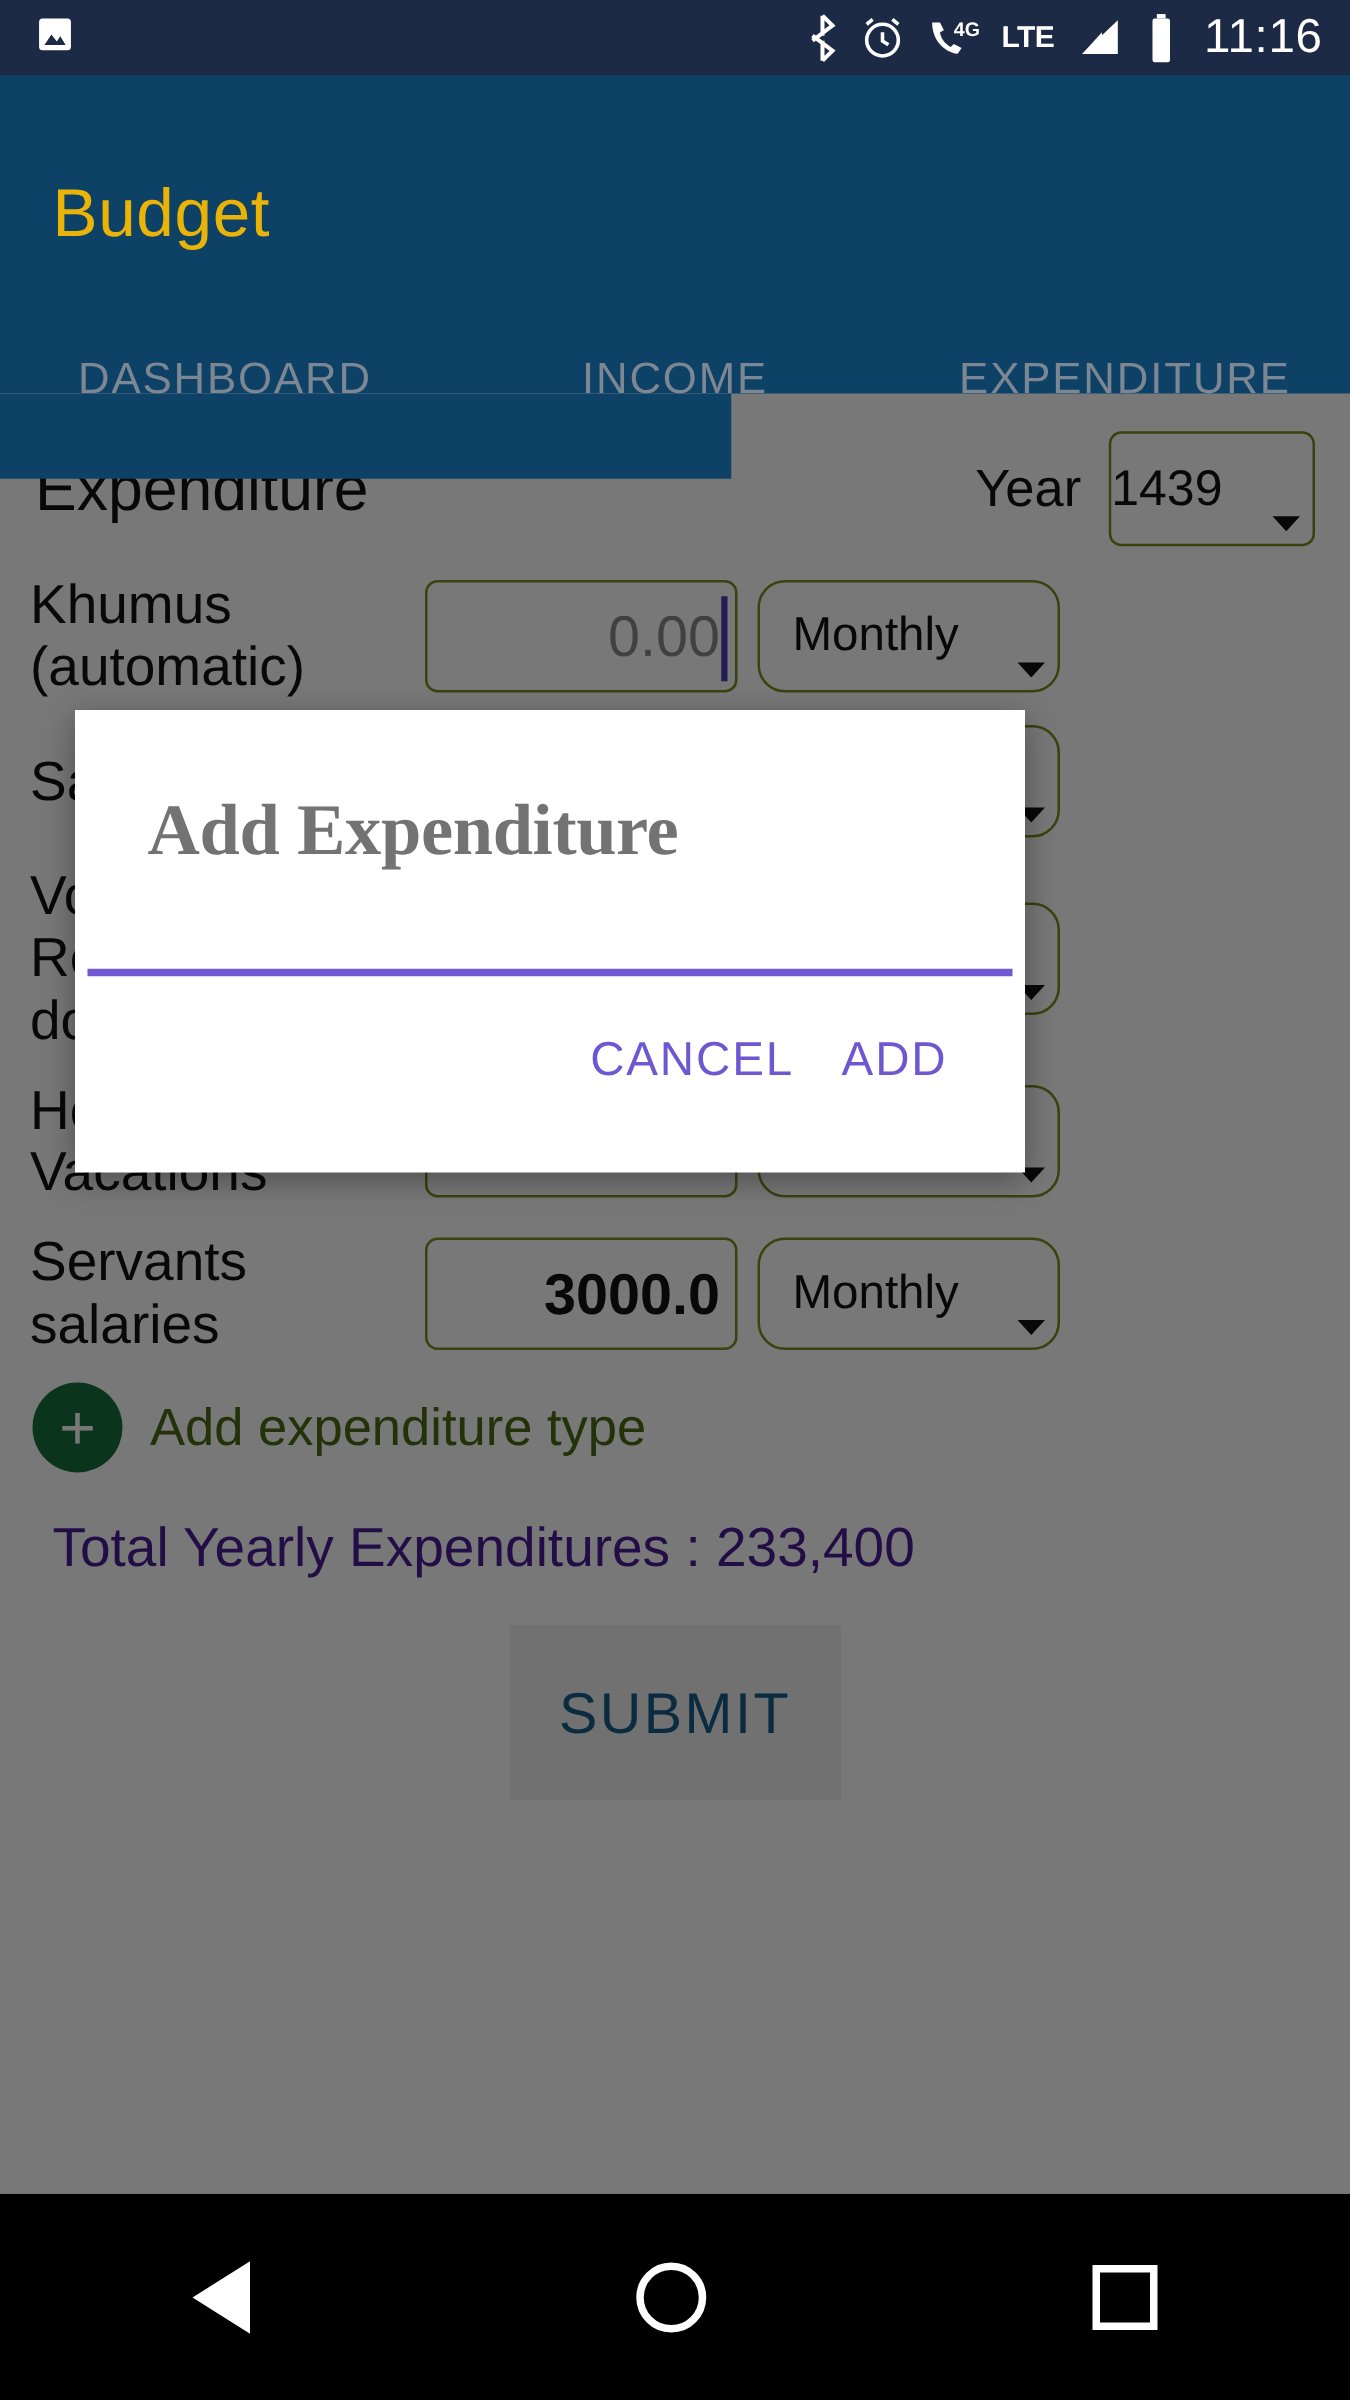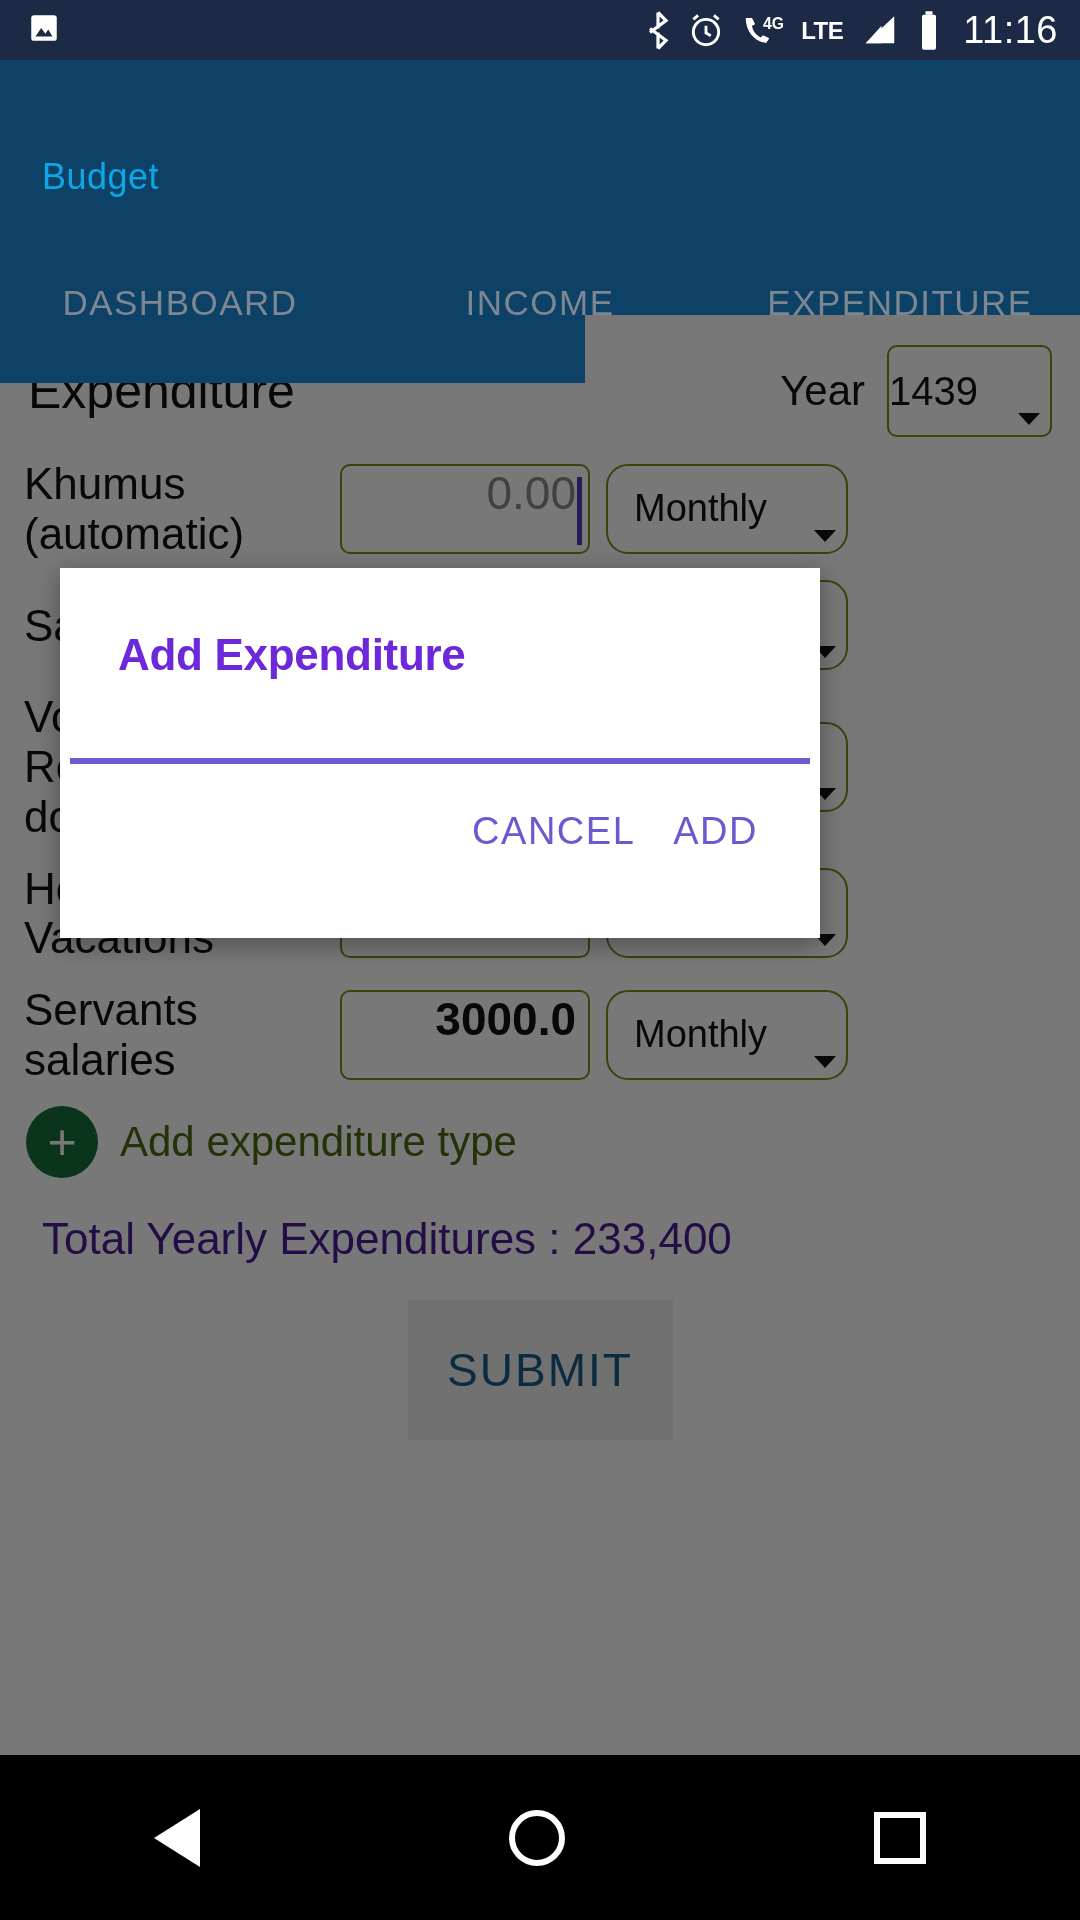--- a/index.html
+++ b/index.html
@@ -23,22 +23,22 @@
   }
   .sb-icon { display:flex; align-items:center; justify-content:center; }
   .sb-time { color:#fff; font-size:38px; letter-spacing:0.5px; margin-left:6px; }
   .lte-text { color:#fff; font-size:24px; font-weight:bold; letter-spacing:-0.5px; }
 
   
   .appbar {
     background:#0d4165; height:315px; position:relative;
   }
   .app-title {
-    position:absolute; left:42px; top:96px;
-    font-size:36px; color:#0ea5e9; letter-spacing:0.5px;
+    position:absolute; left:42px; top:80px;
+    font-size:54px; color:#eab308; letter-spacing:0.5px;
   }
   .tabs {
     position:absolute; bottom:0; left:0; right:0; height:110px;
     display:flex; align-items:flex-start;
   }
   .tab {
     flex:1; text-align:center; color:#7d8793;
     font-size:35px; letter-spacing:1.5px; padding-top:18px;
     height:100%; position:relative;
   }
@@ -86,21 +86,21 @@
 
   .exp-row {
     display:flex; align-items:center; padding:0 24px;
     margin-top:22px; gap:16px;
   }
   .exp-label {
     width:300px; font-size:44px; color:#111; line-height:1.13;
   }
   .amount-field {
     flex:1; max-width:250px; height:90px; display:flex;
-    justify-content:flex-end;
+    align-items:center; justify-content:flex-end;
     padding-right:12px; font-size:46px; position:relative;
   }
   .amount-placeholder { color:#8a8a8a; }
   .amount-value { color:#111;font-weight:bold; }
   .caret-bar {
     position:absolute; right:6px; top:11px; width:5px; height:68px;
     background:#4b3fb5;
   }
   .freq-select {
     width:242px; height:90px; position:relative; display:flex;
@@ -126,22 +126,22 @@
     color:#185d89;font-size:46px;letter-spacing:2px;
   }
 
   
   .dialog {
     position:absolute; z-index:20;
     left:60px; top:568px; width:760px; height:370px;
     background:#fff; box-shadow:0 6px 24px rgba(0,0,0,0.35);
   }
   .dialog-title {
-    font-size:44px; font-weight:bold; color:#6d28d9;
-    padding:62px 0 0 58px; letter-spacing:-0.3px;
+    font-size:58px; font-weight:bold; color:#737373;
+    padding:62px 0 0 58px; letter-spacing:-0.3px;font-family:Liberation Serif, serif;
   }
   .dialog-input-wrap { padding:0 10px; margin-top:78px; }
   .dialog-input {
     width:100%; height:6px; background:#7159d4;
   }
   .dialog-actions {
     display:flex; justify-content:flex-end; align-items:flex-end;
     gap:38px; padding:46px 62px 0 0;
   }
   .dlg-btn {

